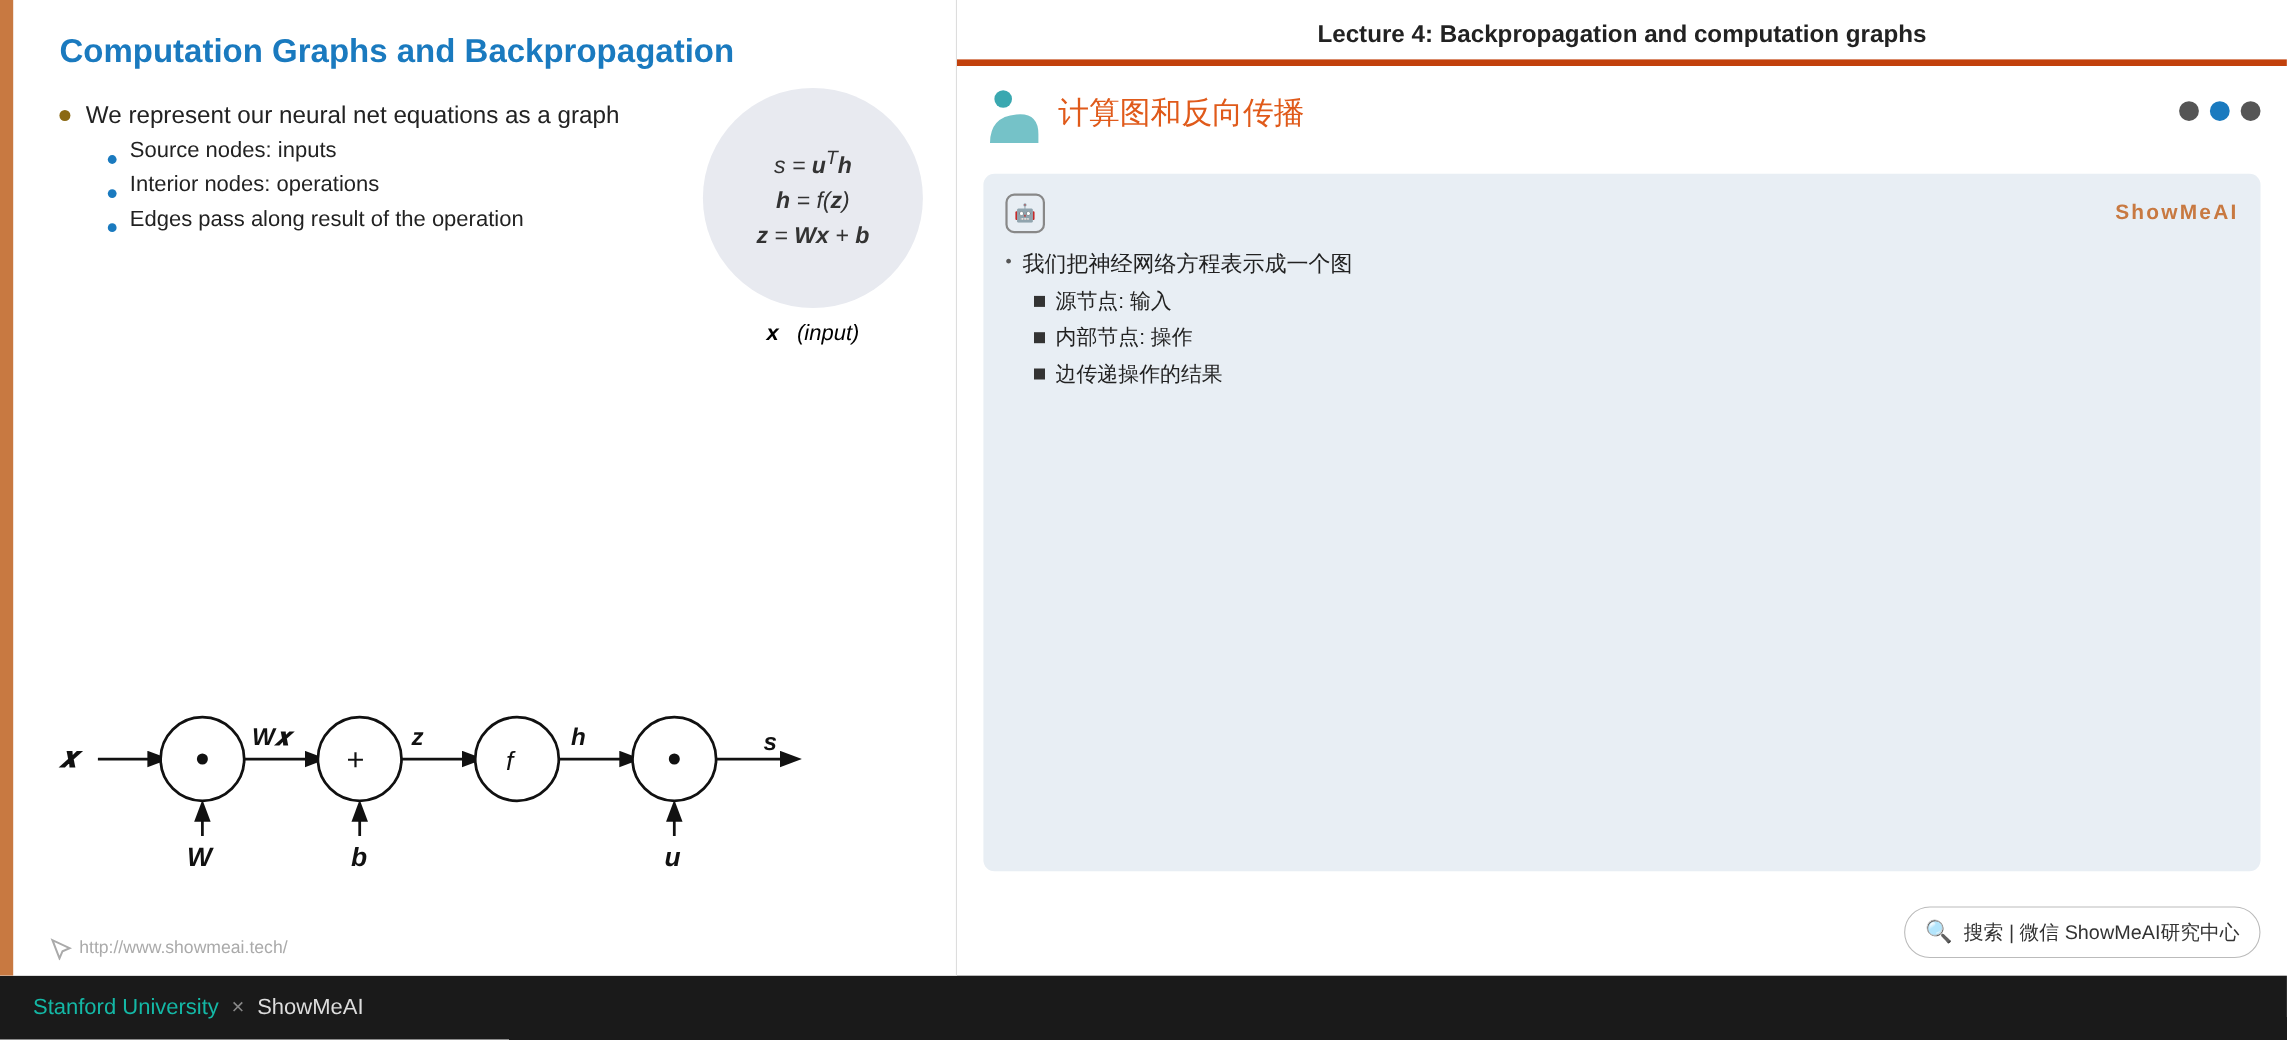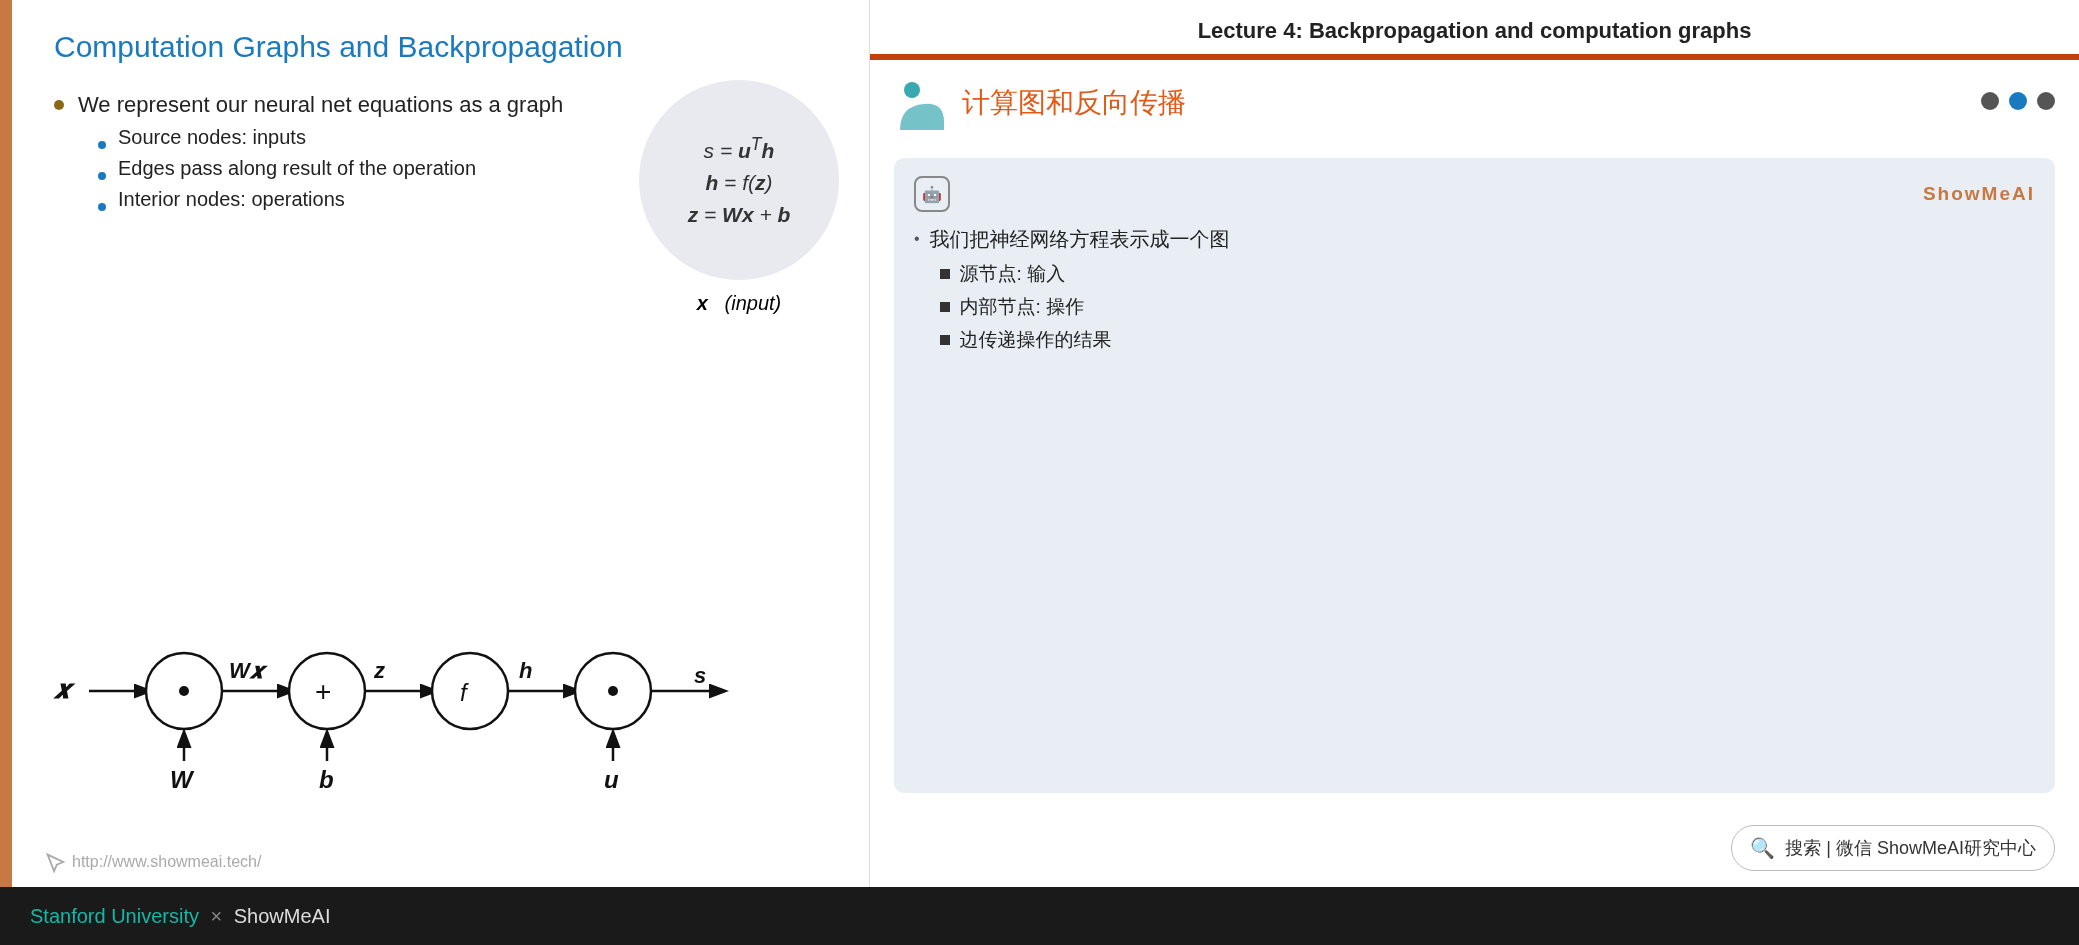--- a/index.html
+++ b/index.html
@@ -40,21 +40,21 @@
 
     .slide-content {
       margin-left: 24px;
       padding: 30px 30px 20px 30px;
       flex: 1;
       position: relative;
     }
 
     .slide-title {
       font-size: 30px;
-      font-weight: normal;
+      font-weight: bold;
       color: #1a7abf;
       margin-bottom: 28px;
     }
 
     .bullet-list {
       list-style: none;
       font-size: 22px;
       color: #222;
     }
 
@@ -367,25 +367,25 @@
               <span class="bullet-dot"></span>
               <div>
                 <span>We represent our neural net equations as a graph</span>
                 <ul class="sub-bullets">
                   <li>
                     <span class="sub-bullet-dot"></span>
                     <span>Source nodes: inputs</span>
                   </li>
                   <li>
                     <span class="sub-bullet-dot"></span>
-                    <span>Edges pass along result of the operation</span>
+                    <span>Interior nodes: operations</span>
                   </li>
                   <li>
                     <span class="sub-bullet-dot"></span>
-                    <span>Interior nodes: operations</span>
+                    <span>Edges pass along result of the operation</span>
                   </li>
                 </ul>
               </div>
             </li>
           </ul>
         </div>
 
         <div class="equations-area">
           <div class="eq-bubble">
             <div class="eq-line"><em>s</em> = <em><strong>u</strong></em><sup>T</sup><em><strong>h</strong></em></div>

